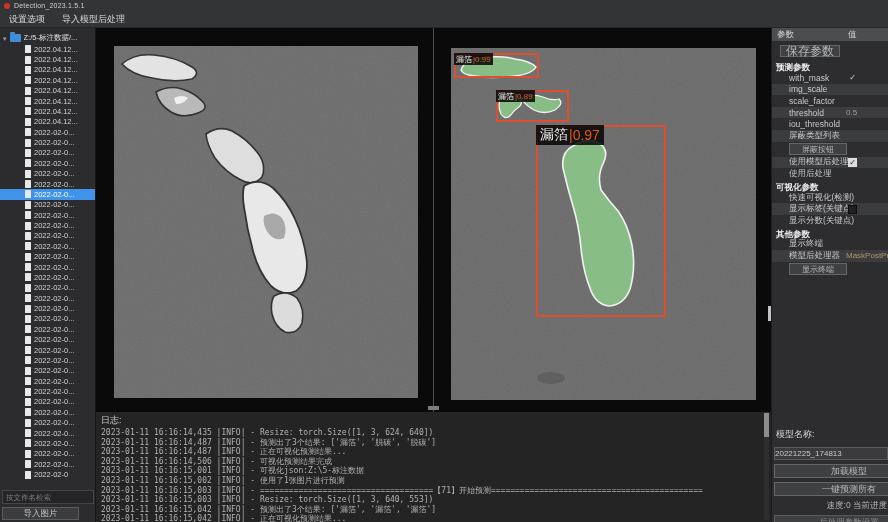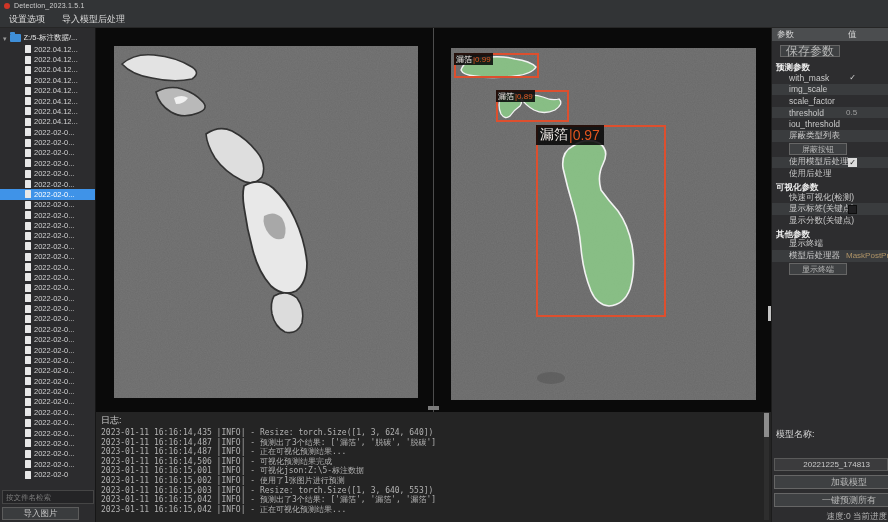--- a/index.html
+++ b/index.html
@@ -88,22 +88,22 @@
     font-size:8px; line-height:9px; }
   .p-check.boxed { background:#dcdcdc; color:#1b1b1b; }
   .p-check.empty { background:#202022; border:1px solid #0e0e0e; }
   .p-check.plain { color:#d6d6d6; }
   .param-btnrow { height:15px; display:flex; align-items:center; }
   .param-btn { margin-left:17px; width:58px; height:12px; background:#3e4042; border:1px solid #666;
     font-size:8px; color:#b4b4b4; font-family:inherit; line-height:9px; }
 
   .model-section { position:absolute; left:0; right:0; bottom:0; height:94px; }
   .model-name-label { font-size:9px; color:#d6d6d6; padding-left:4px; }
-  .model-field { margin-top:17px; margin-left:2px; width:114px; height:13px; background:#3b3b3d;
-    border:1px solid #5a5a5a; font-size:8px; color:#c9c9c9; text-align:right; padding:1px 17px 0 0;
+  .model-field { margin-top:6px; margin-left:2px; width:114px; height:13px; background:#3b3b3d;
+    border:1px solid #5a5a5a; font-size:8px; color:#c9c9c9; padding:1px 4px 0 0;
     overflow:hidden; white-space:nowrap; }
   .big-btn { display:block; margin-top:4px; margin-left:2px; width:150px; height:14px;
     background:#3e4042; border:1px solid #666; font-size:9px; color:#b8b8b8;
     font-family:inherit; line-height:11px; text-align:center; }
   .speed-text { margin-top:4px; font-size:8.5px; color:#b0b0b0; text-align:right;
     white-space:nowrap; padding-right:1px; }
   .bottom-partial-btn { display:block; margin-top:3px; margin-left:2px; width:150px; height:14px;
     background:#3e4042; border:1px solid #5a5a5a; font-size:8.5px; color:#8d8d8d;
     font-family:inherit; text-align:center; line-height:12px; }
 </style>
@@ -372,20 +372,21 @@
 
       <div class="log">
         <div class="log-title">日志:</div>
         <div id="log-lines">
             <div class="log-line">2023-01-11 16:16:14,435 |INFO| - Resize: torch.Size([1, 3, 624, 640])</div>
             <div class="log-line">2023-01-11 16:16:14,487 |INFO| - 预测出了3个结果: ['漏箔', '脱碳', '脱碳']</div>
             <div class="log-line">2023-01-11 16:16:14,487 |INFO| - 正在可视化预测结果...</div>
             <div class="log-line">2023-01-11 16:16:14,506 |INFO| - 可视化预测结果完成</div>
             <div class="log-line">2023-01-11 16:16:15,001 |INFO| - 可视化json:Z:\5-标注数据</div>
             <div class="log-line">2023-01-11 16:16:15,002 |INFO| - 使用了1张图片进行预测</div>
+            <div class="log-line">2023-01-11 16:16:15,003 |INFO| - ====================================【71】开始预测============================================</div>
             <div class="log-line">2023-01-11 16:16:15,003 |INFO| - Resize: torch.Size([1, 3, 640, 553])</div>
             <div class="log-line">2023-01-11 16:16:15,042 |INFO| - 预测出了3个结果: ['漏箔', '漏箔', '漏箔']</div>
             <div class="log-line">2023-01-11 16:16:15,042 |INFO| - 正在可视化预测结果...</div>
           </div>
         <div class="log-scrollbar">
           <div class="log-scroll-handle"></div>
         </div>
       </div>
 
       <div class="panel-splitter-handle"></div>

